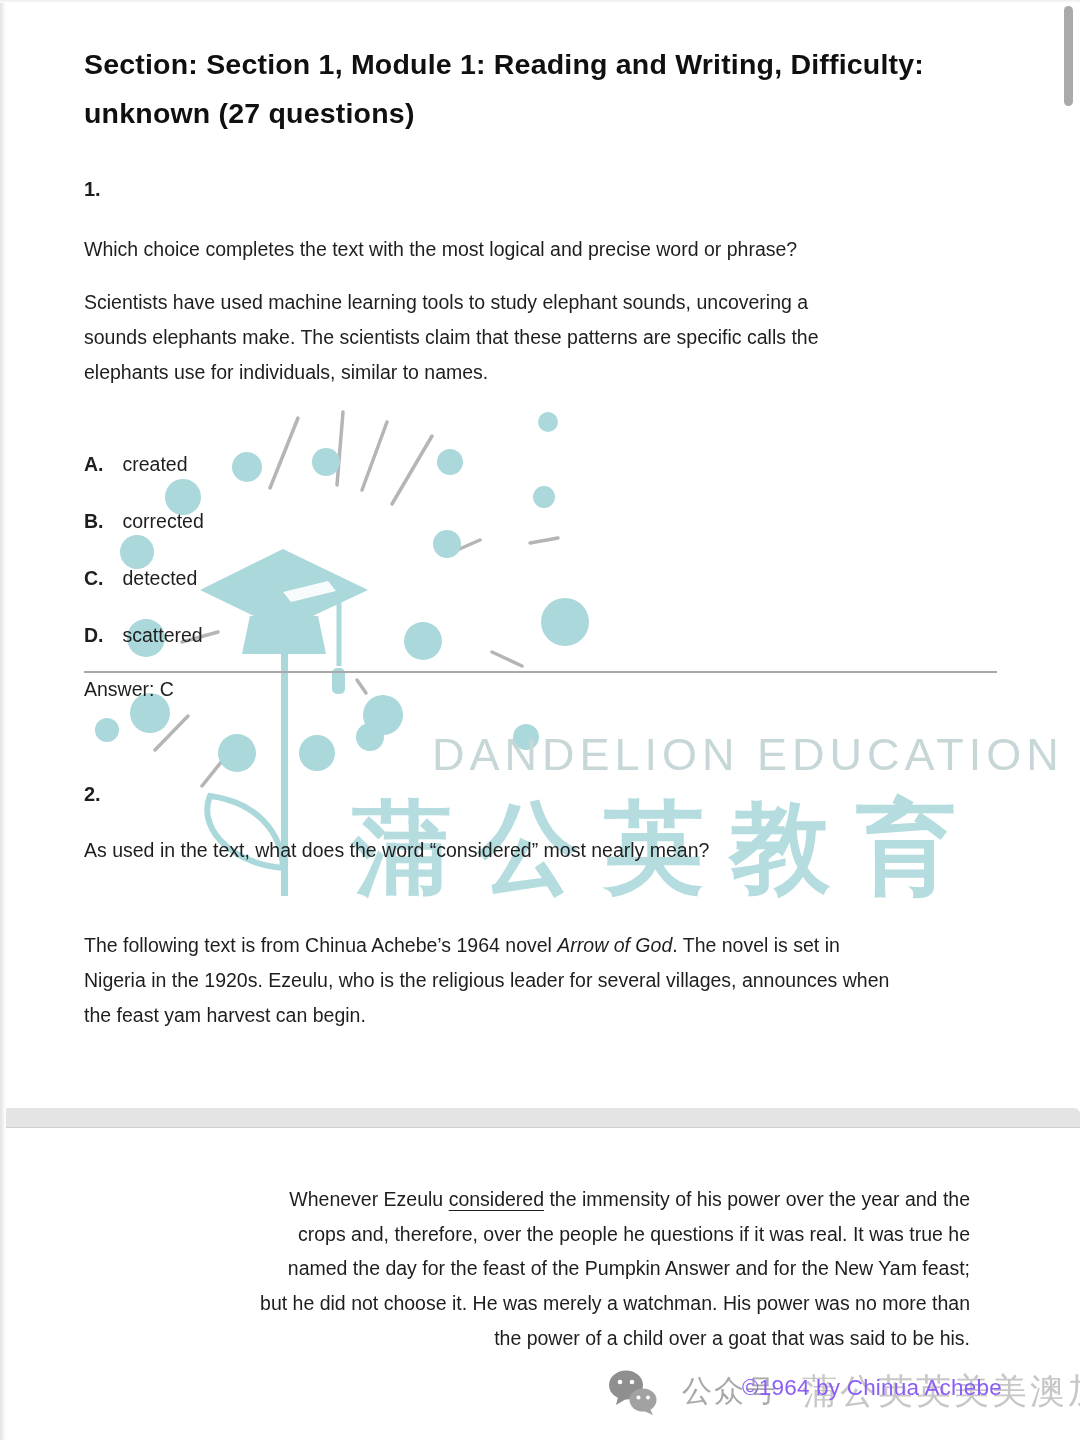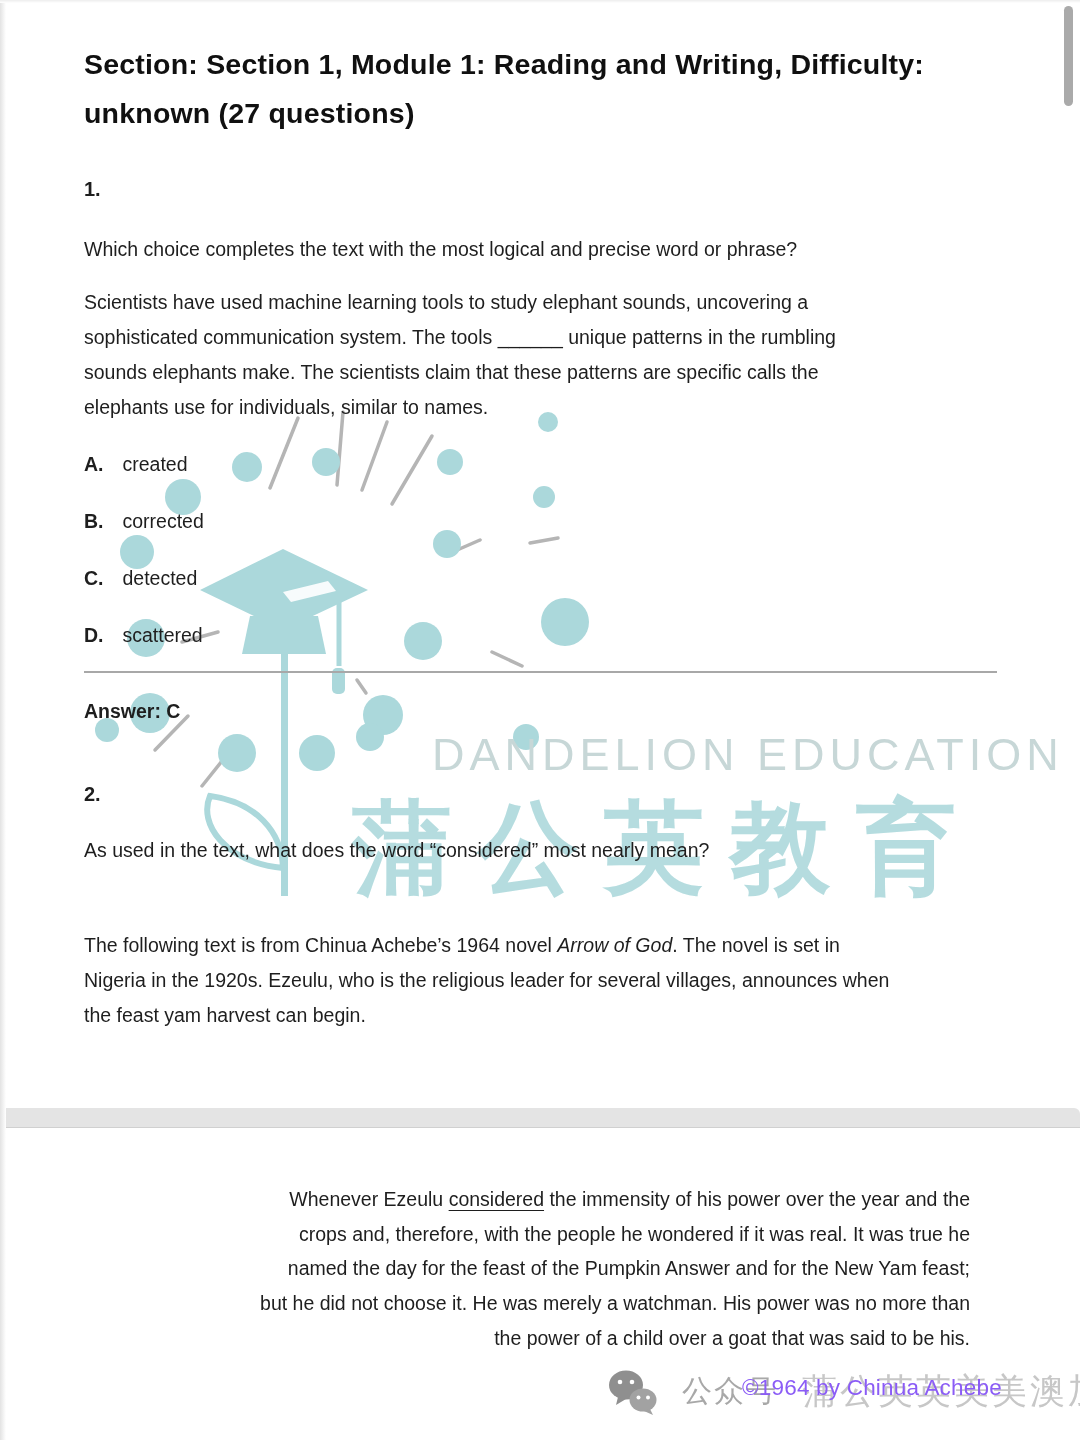--- a/index.html
+++ b/index.html
@@ -27,21 +27,21 @@
   .qnum { font-weight:bold; font-size:20px; }
   #q1-num   { left:84px; top:172px; }
   #q1-prompt{ left:84px; top:232px; width:900px; }
   #q1-pass  { left:84px; top:285px; width:900px; }
   #choices  { left:84px; top:447px; }
   .choice-row { height:57px; }
   .choice-letter { font-weight:bold; }
   .choice-text { margin-left:19px; }
   #rule { position:absolute; left:84px; top:671px; width:913px; height:2px;
     background:#a8a8a8; z-index:2; }
-  #answer { left:84px; top:694px;font-weight:bold; }
+  #answer { left:84px; top:672px; }
   #q2-num   { left:84px; top:777px; }
   #q2-prompt{ left:84px; top:833px; width:920px; }
   #q2-intro { left:84px; top:928px; width:930px; }
   .ital { font-style:italic; }
 
   
   #page-band { position:absolute; left:0; top:1108px; width:1080px; height:19px;
     background:#e4e4e4; border-bottom:1px solid #d0d0d0; z-index:4;
     border-top-left-radius:6px; border-top-right-radius:6px; }
 
@@ -115,21 +115,20 @@
 <div class="txt page-title">
   <div>Section: Section 1, Module 1: Reading and Writing, Difficulty:</div>
   <div>unknown (27 questions)</div>
 </div>
 
 <div class="txt qnum" id="q1-num">1.</div>
 <div class="txt" id="q1-prompt">Which choice completes the text with the most logical and precise word or phrase?</div>
 
 <div class="txt" id="q1-pass">
   <div>Scientists have used machine learning tools to study elephant sounds, uncovering a</div>
-  <div>sophisticated communication system. The tools ______ unique patterns in the rumbling</div>
   <div>sounds elephants make. The scientists claim that these patterns are specific calls the</div>
   <div>elephants use for individuals, similar to names.</div>
 </div>
 
 <div class="txt" id="choices">
   <div class="choice-row">
     <span class="choice-letter">A.</span><span class="choice-text">created</span>
   </div>
   <div class="choice-row">
     <span class="choice-letter">B.</span><span class="choice-text">corrected</span>
@@ -151,21 +150,21 @@
 <div class="txt" id="q2-intro">
   <div><span>The following text is from Chinua Achebe’s 1964 novel </span><span class="ital">Arrow of God</span><span>. The novel is set in</span></div>
   <div>Nigeria in the 1920s. Ezeulu, who is the religious leader for several villages, announces when</div>
   <div>the feast yam harvest can begin.</div>
 </div>
 
 <div id="page-band"></div>
 
 <div class="txt" id="quote">
   <div><span>Whenever Ezeulu </span><span class="uline">considered</span><span> the immensity of his power over the year and the</span></div>
-  <div>crops and, therefore, with the people he wondered if it was real. It was true he</div>
+  <div>crops and, therefore, over the people he questions if it was real. It was true he</div>
   <div>named the day for the feast of the Pumpkin Answer and for the New Yam feast;</div>
   <div>but he did not choose it. He was merely a watchman. His power was no more than</div>
   <div>the power of a child over a goat that was said to be his.</div>
 </div>
 
 <div id="footer-wm">
   <svg width="54" height="46" viewBox="0 0 54 46">
     <ellipse cx="20" cy="16" rx="17" ry="14.5" fill="#8f8f8f"></ellipse>
     <polygon points="12,28 10,36 20,30" fill="#8f8f8f"></polygon>
     <circle cx="14" cy="13" r="2.3" fill="#ffffff"></circle>

